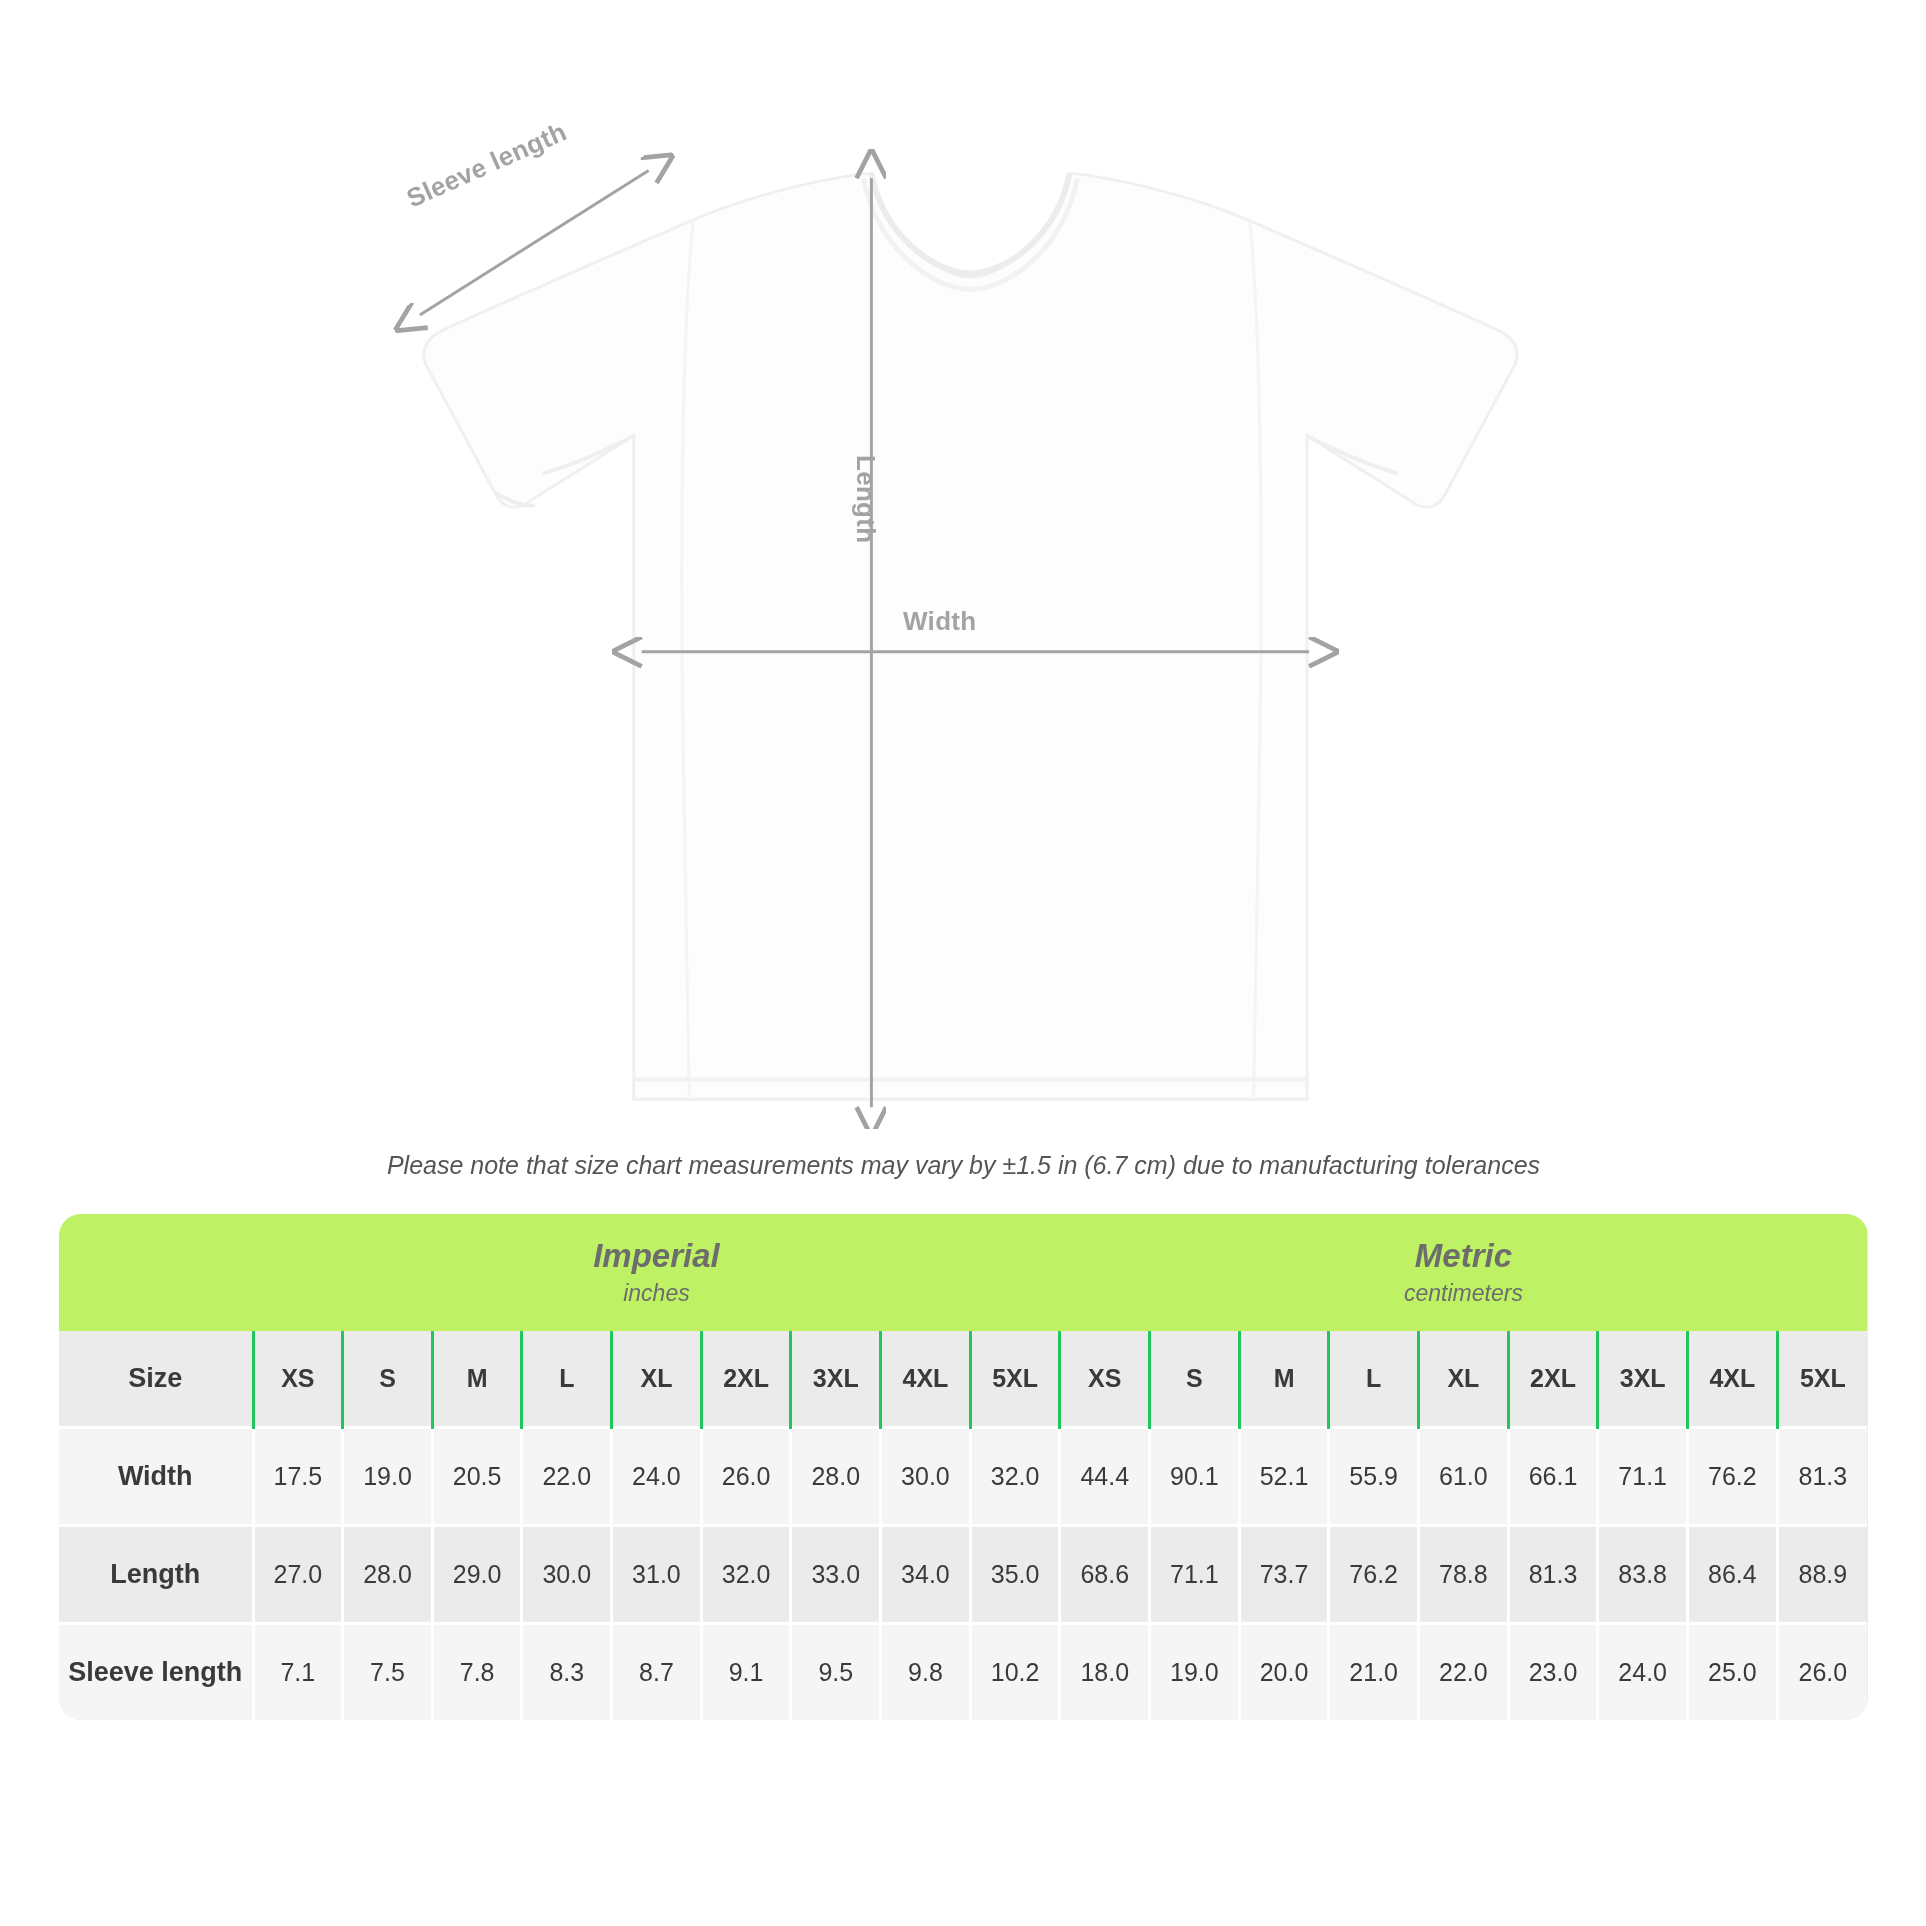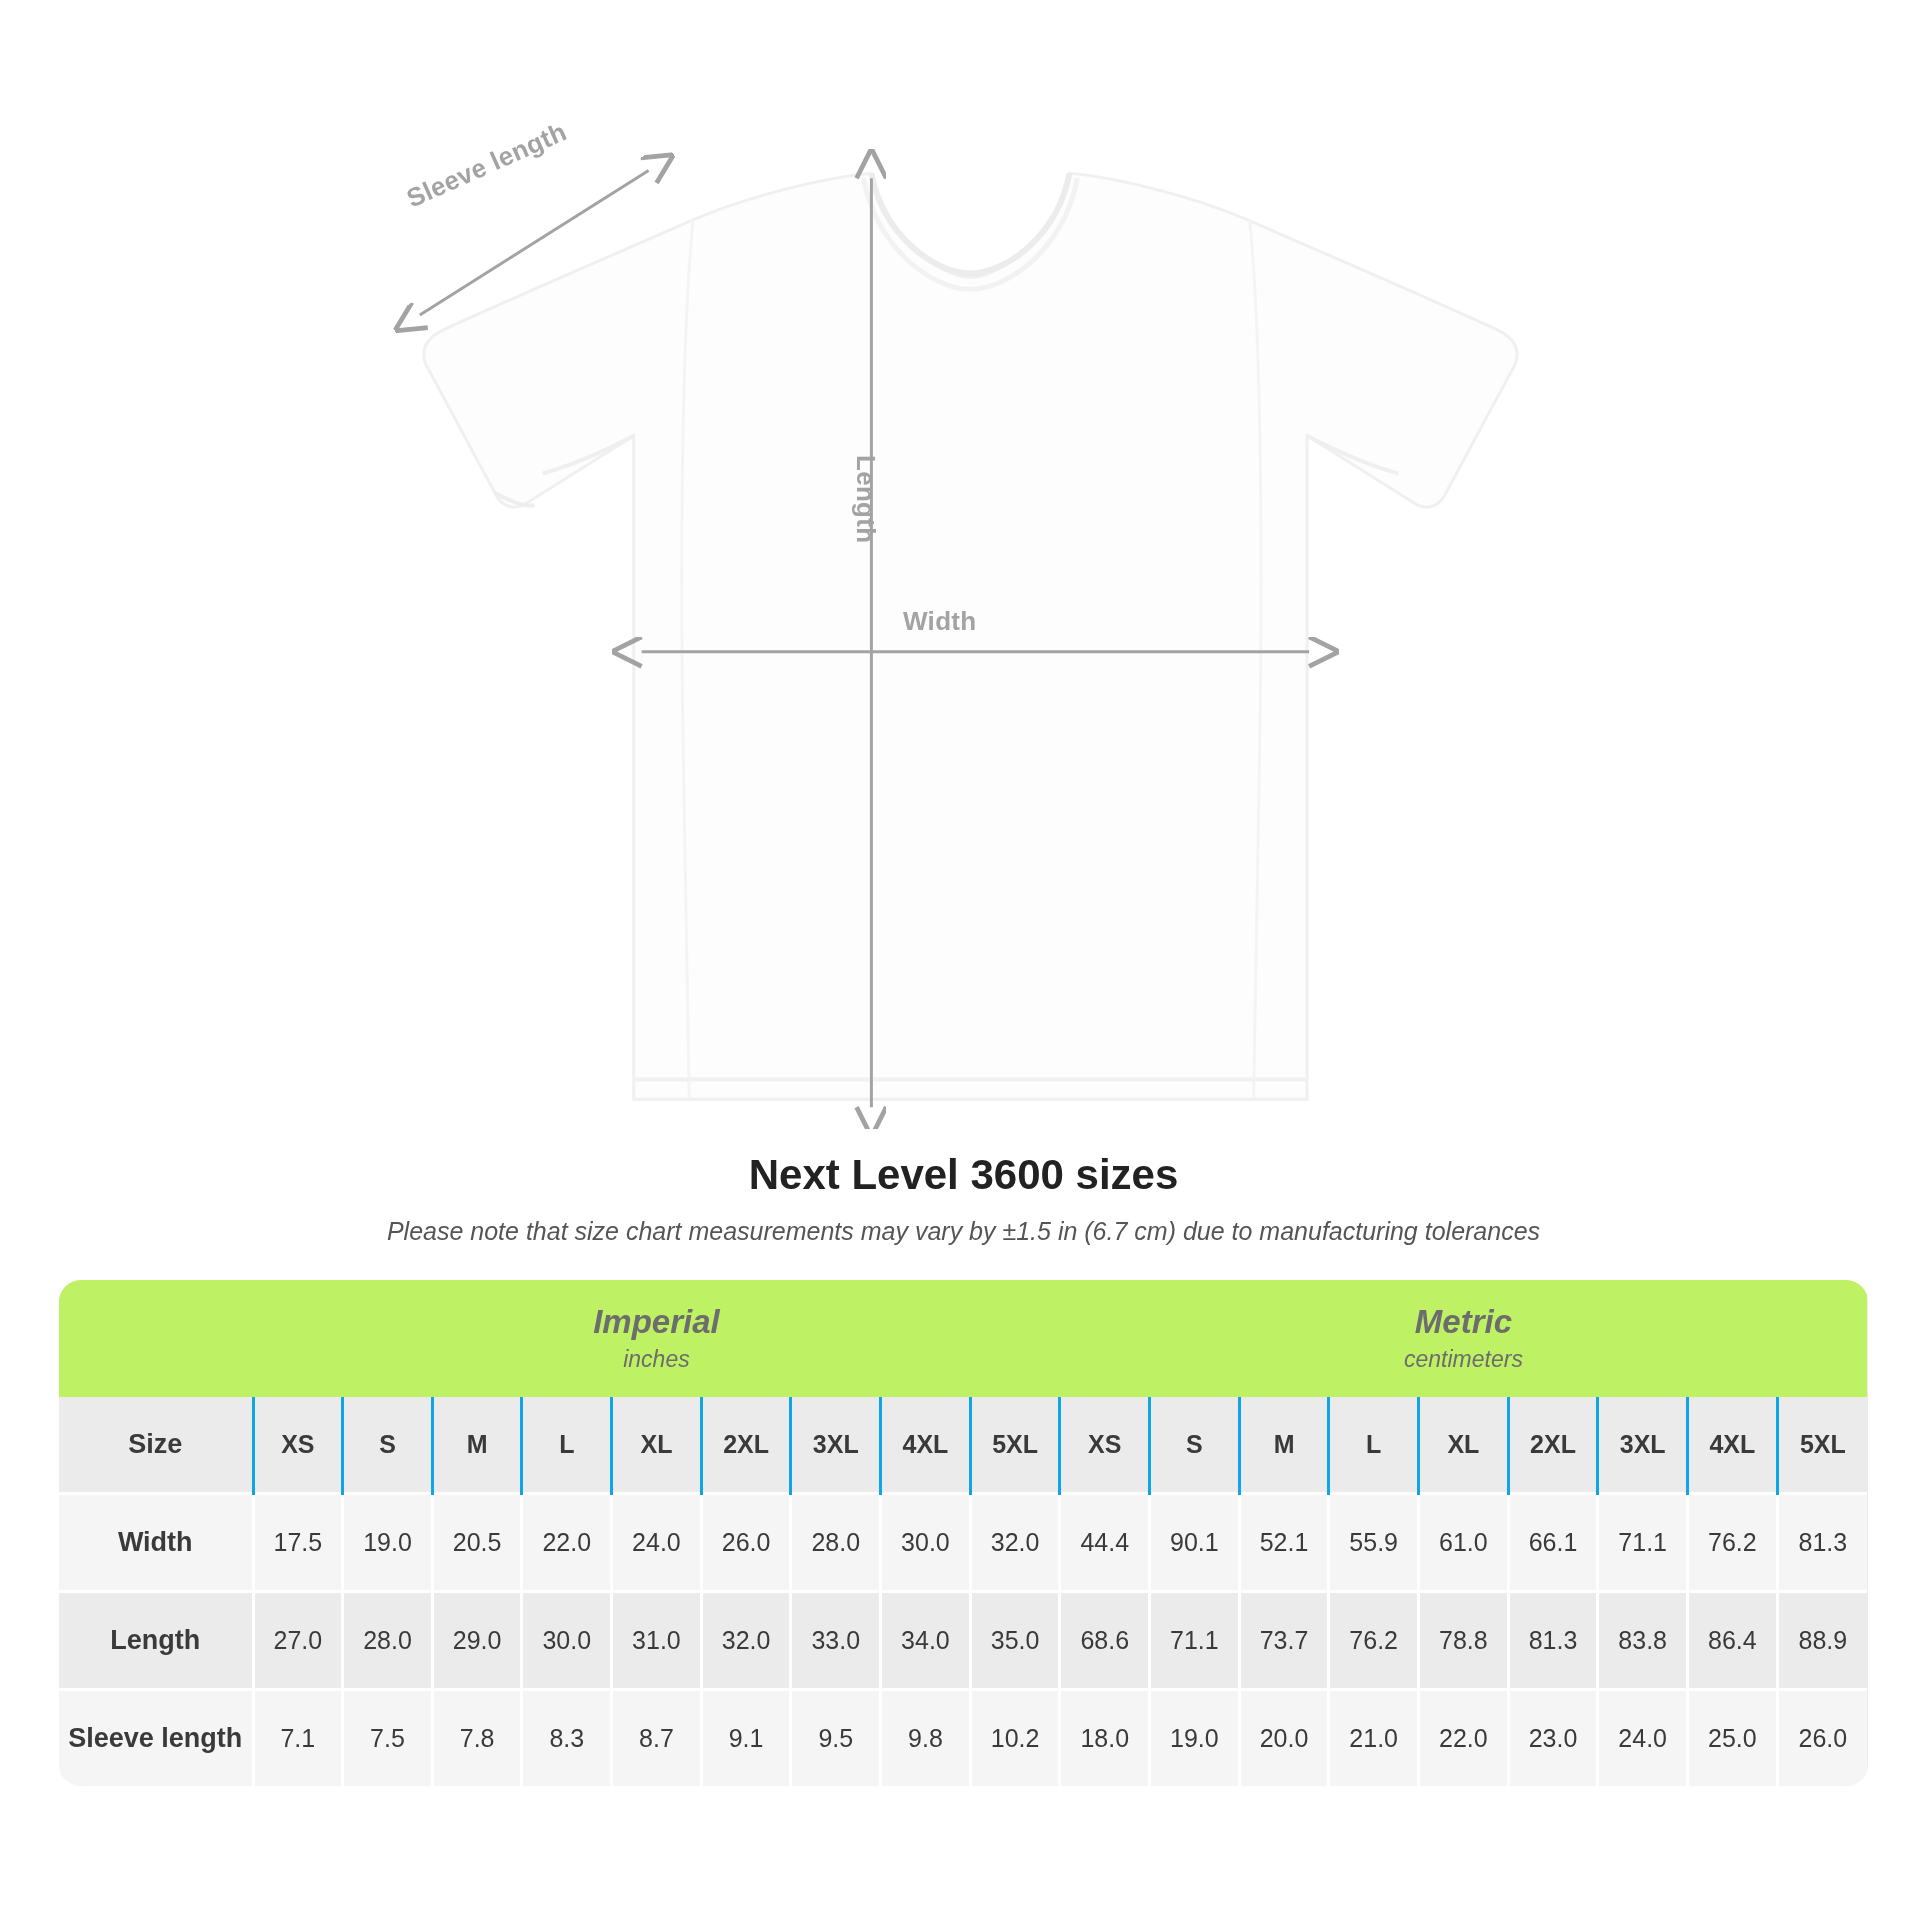--- a/index.html
+++ b/index.html
@@ -104,21 +104,21 @@
     font-size: 23px;
     font-style: italic;
     color: #6d6d6d;
     line-height: 1.5;
   }
   .hdr-row td {
     height: 95px;
     background: #ebebeb;
     font-weight: bold;
     color: #4a4a4a;
-    border-right: 3px solid #0ea5e9;
+    border-right: 3px solid #22c55e;
   }
   .hdr-row td:last-child { border-right: none; }
   .hdr-row td.rowlabel {
     font-size: 27px;
   }
   .data-row td {
     height: 95px;
     border-right: 3px solid #ffffff;
     border-top: 3px solid #ffffff;
   }
@@ -185,21 +185,20 @@
     <line x1="880" y1="180" x2="880" y2="1118" stroke="#a3a3a3" stroke-width="3" marker-start="url(#arrowStart)" marker-end="url(#arrowEnd)"></line>
     <line x1="648" y1="658" x2="1322" y2="658" stroke="#a3a3a3" stroke-width="3" marker-start="url(#arrowStart)" marker-end="url(#arrowEnd)"></line>
   </svg>
 
   <div class="dim-label label-sleeve">Sleeve length</div>
   <div class="dim-label label-length">Length</div>
   <div class="dim-label label-width">Width</div>
 </div>
 
 <div class="title-block">
-  <h1 class="chart-title">Next Level 3600 sizes</h1>
   <p class="chart-note">Please note that size chart measurements may vary by ±1.5 in (6.7 cm) due to manufacturing tolerances</p>
 </div>
 
 <div class="table-wrap">
   <table class="size-table">
     <colgroup>
       <col class="label-col">
     </colgroup>
     <tbody>
       <tr>

